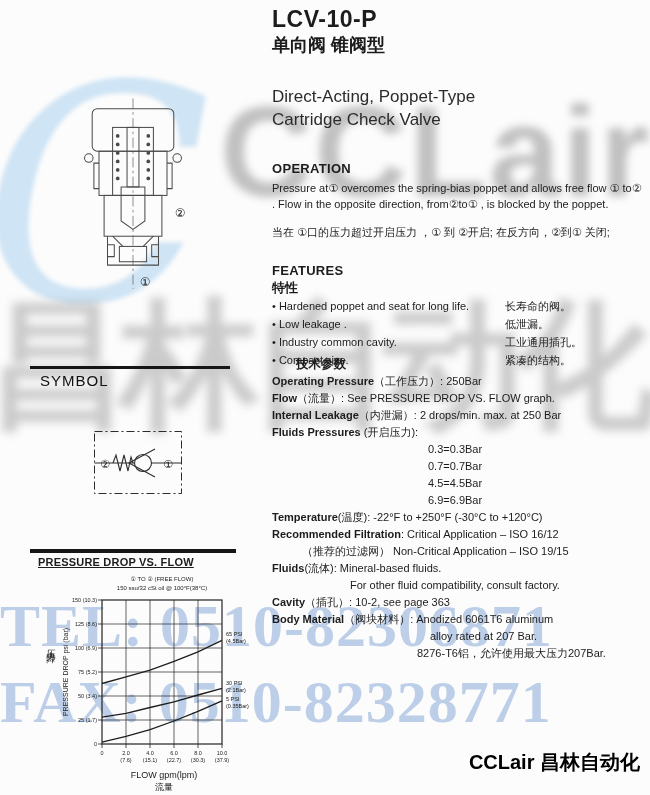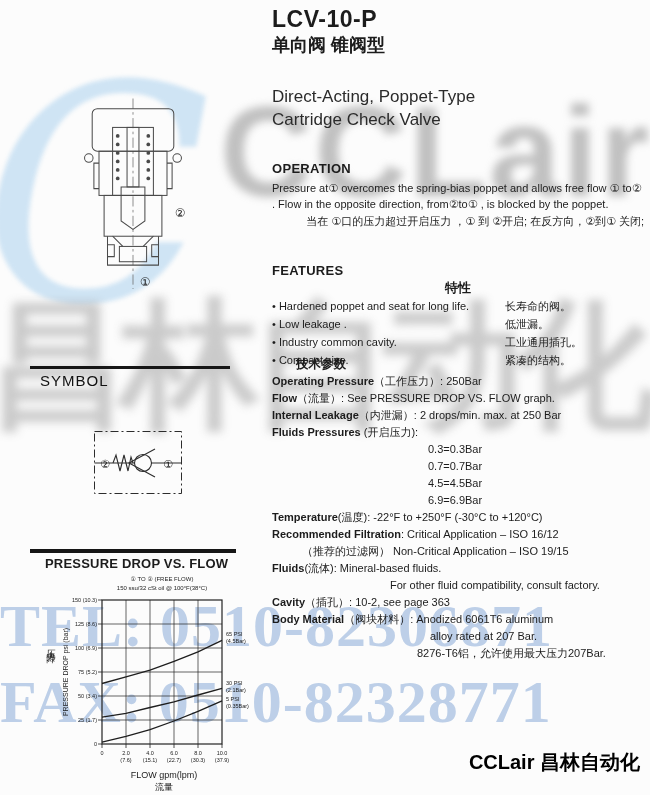--- a/index.html
+++ b/index.html
@@ -18,35 +18,35 @@
   .wm-fax{left:0px;top:668px;font-family:"Liberation Serif","DejaVu Serif",serif;font-weight:700;font-size:60px;color:#b7cbe6;opacity:.9;letter-spacing:1px;z-index:1;}
   
   .content{position:absolute;inset:0;z-index:5;}
   .model{left:272px;top:6px;font-size:23px;font-weight:700;letter-spacing:.5px;}
   .model-cn{left:272px;top:33px;font-size:18px;font-weight:700;}
   .subtitle{left:272px;top:85px;font-size:17px;line-height:23px;color:#2b2b2b;}
   .sec-head{font-size:13px;font-weight:700;letter-spacing:.3px;}
   .op-block{left:272px;top:161px;width:372px;}
   .op-body{margin-top:4px;font-size:11px;line-height:16px;color:#222;}
   .feat-block{left:272px;top:263px;width:372px;}
-  .feat-cnhead{font-size:13px;font-weight:700;margin-top:1px;text-align:center;}
+  .feat-cnhead{font-size:13px;font-weight:700;margin-top:1px;}
   .feat-row{display:flex;font-size:11px;line-height:18px;align-items:flex-end;}
   .feat-en{width:233px;flex:none;}
   .feat-en::before{content:"• ";}
   .spec-block{left:272px;top:356px;width:374px;font-size:11px;line-height:17px;}
   .spec-cnhead{font-size:12.5px;font-weight:700;margin-left:24px;}
   .spec-line b{font-weight:700;}
   .crack-val{padding-left:156px;}
   .ind-filtr{padding-left:30px;}
-  .ind-fluid{padding-left:78px;margin-left:40px;}
+  .ind-fluid{padding-left:78px;}
   .ind-bm2{padding-left:158px;}
   .ind-bm3{padding-left:145px;}
   .divider{background:#161616;height:3px;}
   .symbol-head{left:40px;top:372px;font-size:15px;letter-spacing:1px;color:#111;}
-  .chart-head{left:45px;top:556px;font-size:13px;font-weight:700;letter-spacing:.2px;}
+  .chart-head{left:38px;top:556px;font-size:11px;font-weight:700;letter-spacing:.2px;text-decoration:underline;}
   .ylabel-cn{left:44px;top:642px;writing-mode:vertical-rl;font-size:9.5px;letter-spacing:2px;color:#222;}
   .footer-brand{right:10px;top:749px;font-size:20px;font-weight:700;color:#000;}
   svg text{font-family:"Liberation Sans","DejaVu Sans",sans-serif;fill:#1c1c1c;}
 </style>
 </head>
 <body>
 
 <div class="page">
 
   <div class="wm wm-c">C</div>
@@ -97,21 +97,21 @@
             <circle cx="118" cy="98" r="2.2"></circle>
         </g>
       </g>
       <text x="149" y="143" font-size="14">②</text>
       <text x="108" y="225" font-size="14">①</text>
     </svg>
 
     <div class="abs op-block">
       <div class="sec-head">OPERATION</div>
       <div class="op-body">Pressure at① overcomes the spring-bias poppet and allows free flow ① to② . Flow in the opposite direction, from②to① , is blocked by the poppet.</div>
-      <div class="op-body" style="margin-top:1px;text-align:right;">当在 ①口的压力超过开启压力 ，① 到 ②开启; 在反方向，②到① 关闭;</div>
+      <div class="op-body" style="margin-top:12px;">当在 ①口的压力超过开启压力 ，① 到 ②开启; 在反方向，②到① 关闭;</div>
     </div>
 
     <div class="abs feat-block">
       <div class="sec-head">FEATURES</div>
       <div class="feat-cnhead">特性</div>
       <div class="feat-row">
         <span class="feat-en">Hardened poppet and seat for long life.</span>
         <span class="feat-cn">长寿命的阀。</span>
       </div>
       <div class="feat-row">

